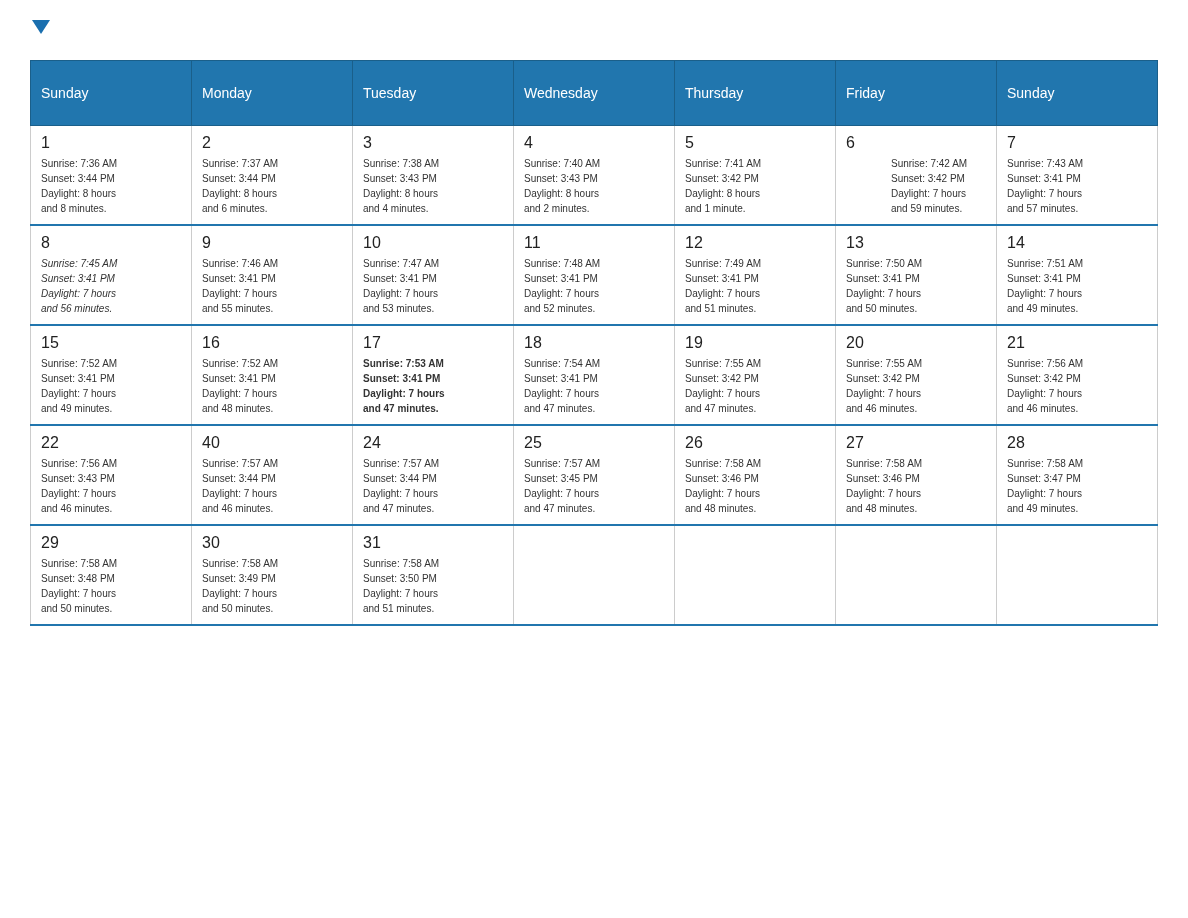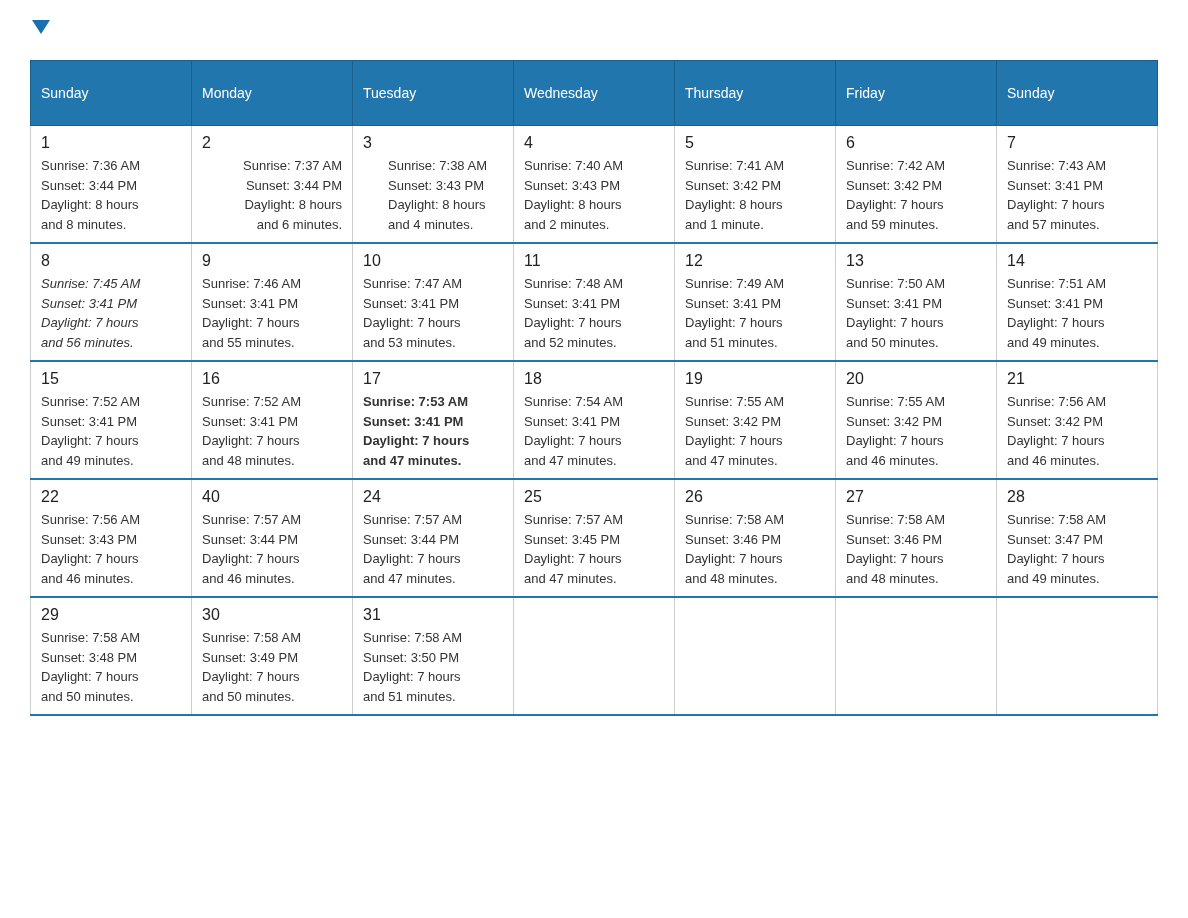--- a/index.html
+++ b/index.html
@@ -75,21 +75,21 @@
       min-height: 90px;
     }
     .day-num {
       font-size: 16px;
       font-weight: normal;
       color: #222;
       display: block;
       margin-bottom: 4px;
     }
     .day-info {
-      font-size: 13px;
+      font-size: 10px;
       line-height: 1.5;
       color: #333;
     }
     tbody tr {
       border-bottom: 2px solid #2176ae;
     }
     td.empty {
       background: #fff;
     }
   </style>
@@ -132,49 +132,49 @@
   <tr>
         <td>
           <span class="day-num">1</span>
           <div class="day-info" style="white-space: pre-line;">Sunrise: 7:36 AM
 Sunset: 3:44 PM
 Daylight: 8 hours
 and 8 minutes.</div>
         </td>
         <td>
           <span class="day-num">2</span>
-          <div class="day-info" style="white-space: pre-line; text-align: right;">Sunrise: 7:37 AM
+          <div class="day-info" style="white-space: pre-line;">Sunrise: 7:37 AM
 Sunset: 3:44 PM
 Daylight: 8 hours
 and 6 minutes.</div>
         </td>
         <td>
           <span class="day-num">3</span>
-          <div class="day-info" style="white-space: pre-line; margin-left: 25px;">Sunrise: 7:38 AM
+          <div class="day-info" style="white-space: pre-line;">Sunrise: 7:38 AM
 Sunset: 3:43 PM
 Daylight: 8 hours
 and 4 minutes.</div>
         </td>
         <td>
           <span class="day-num">4</span>
           <div class="day-info" style="white-space: pre-line;">Sunrise: 7:40 AM
 Sunset: 3:43 PM
 Daylight: 8 hours
 and 2 minutes.</div>
         </td>
         <td>
           <span class="day-num">5</span>
           <div class="day-info" style="white-space: pre-line;">Sunrise: 7:41 AM
 Sunset: 3:42 PM
 Daylight: 8 hours
 and 1 minute.</div>
         </td>
         <td>
           <span class="day-num">6</span>
-          <div class="day-info" style="white-space: pre-line;">Sunrise: 7:42 AM
+          <div class="day-info" style="white-space: pre-line; margin-left: 45px;">Sunrise: 7:42 AM
 Sunset: 3:42 PM
 Daylight: 7 hours
 and 59 minutes.</div>
         </td>
         <td>
           <span class="day-num">7</span>
           <div class="day-info" style="white-space: pre-line;">Sunrise: 7:43 AM
 Sunset: 3:41 PM
 Daylight: 7 hours
 and 57 minutes.</div>

